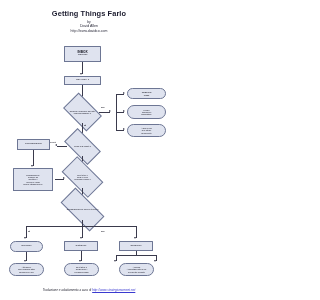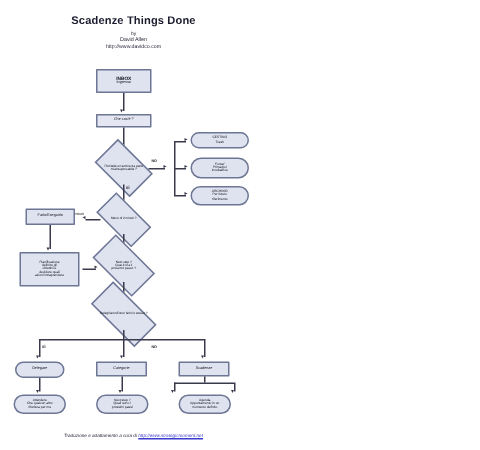--- a/index.html
+++ b/index.html
@@ -57,21 +57,21 @@
   .ftr{position:absolute;left:0;right:0;top:288px;text-align:center;
        font-size:3.1px;font-style:italic;color:#1d1d2b;}
   .ftr a{color:#3a3ad0;text-decoration:underline;font-style:italic;}
 </style>
 </head>
 <body>
 
 <div id="sheet">
 
   <div class="hdr">
-    <div class="t">Scadenze Things Done</div>
+    <div class="t">Getting Things Farlo</div>
     <div class="by">by</div>
     <div class="au">David Allen</div>
     <div class="url">http://www.davidco.com</div>
   </div>
 
   <div class="node rect" style="left:64px;top:46px;width:37px;height:16px;flex-direction:column;">
     <span class="lbl b1">INBOX</span>
     <span class="lbl b2">Ingresso</span>
   </div>
   <div class="ln v" style="left:82px;top:62px;height:12px;"></div>

